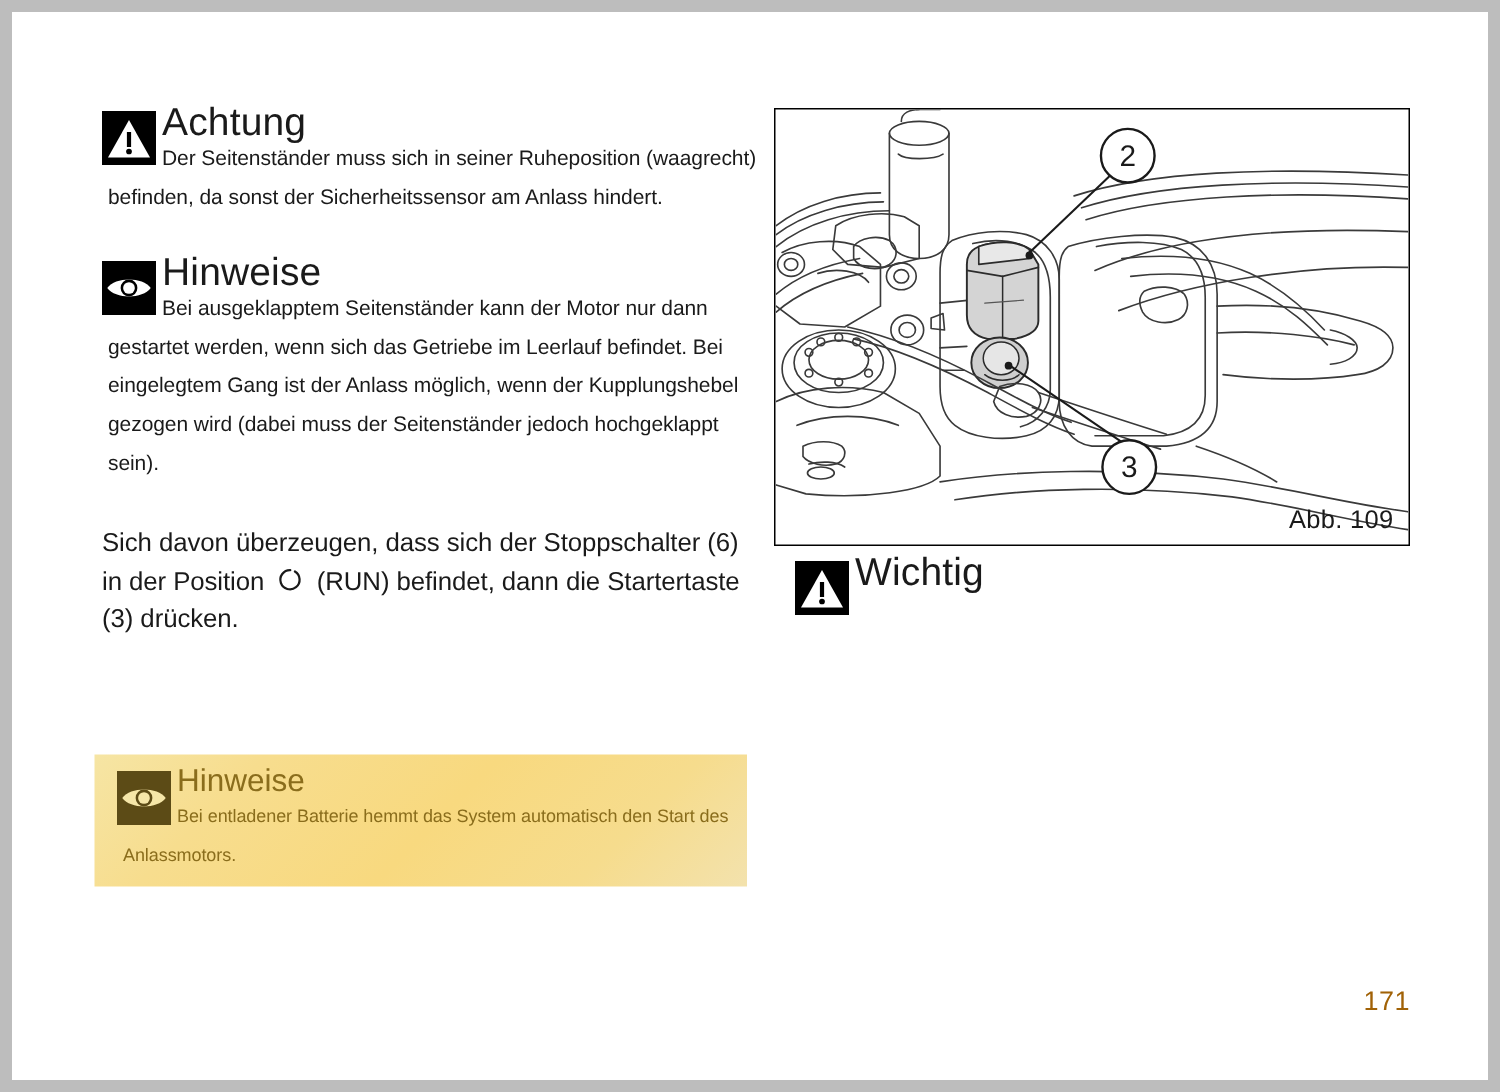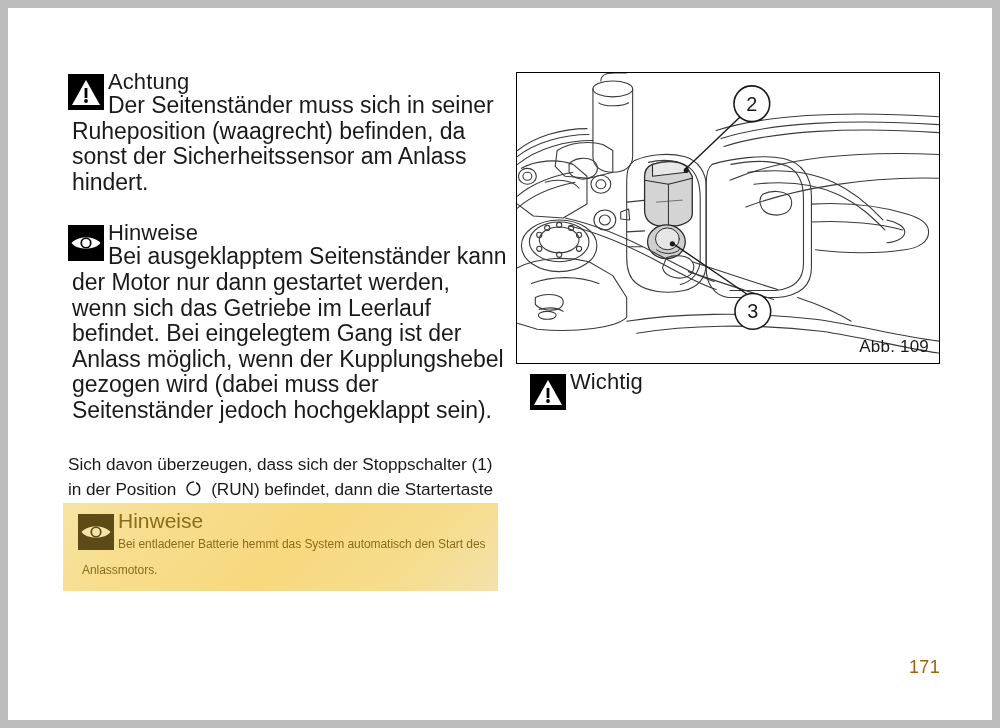--- a/index.html
+++ b/index.html
@@ -40,28 +40,28 @@
     width: 36px;
     height: 36px;
     background: #000000;
     margin-right: 4px;
     margin-top: 4px;
     position: relative;
   }
   .note-icon svg { display: block; }
 
   .block-title {
-    font-size: 22px;
+    font-size: 26px;
     line-height: 23px;
     color: #1a1a1a;
     letter-spacing: 0.1px;
     padding-left: 4px;
   }
   .block-body {
-    font-size: 23px;
+    font-size: 14px;
     line-height: 25.6px;
     color: #1a1a1a;
     letter-spacing: -0.05px;
     padding-left: 4px;
   }
 
   
   .plain-par {
     font-size: 17.2px;
     line-height: 25.6px;
@@ -186,21 +186,21 @@
           <circle cx="18" cy="18" r="5.6" fill="#000"></circle>
           <circle cx="18" cy="18" r="3.9" fill="#fff"></circle>
         </svg>
       </div>
       <div class="block-title">Hinweise</div>
       <div class="block-body">Bei ausgeklapptem Seitenständer kann der Motor nur dann gestartet werden, wenn sich das Getriebe im Leerlauf befindet. Bei eingelegtem Gang ist der Anlass möglich, wenn der Kupplungshebel gezogen wird (dabei muss der Seitenständer jedoch hochgeklappt sein).</div>
     </div>
 
     <div class="block" style="margin-top:28px;">
       <div class="plain-par">
-        <span>Sich davon überzeugen, dass sich der Stoppschalter (1) in der Position</span><span class="run-symbol"><svg width="17" height="17" viewBox="0 0 17 17">
+        <span>Sich davon überzeugen, dass sich der Stoppschalter (6) in der Position</span><span class="run-symbol"><svg width="17" height="17" viewBox="0 0 17 17">
               <path d="M8.5 2.1 A6.4 6.4 0 1 0 11.6 3.0" fill="none" stroke="#1a1a1a" stroke-width="1.5" stroke-linecap="round"></path>
             </svg></span><span>(RUN) befindet, dann die Startertaste (3) drücken.</span>
       </div>
     </div>
 
   </div>
 
   <div id="highlight-box">
     <div id="highlight-inner">
       <div class="hl-icon">

